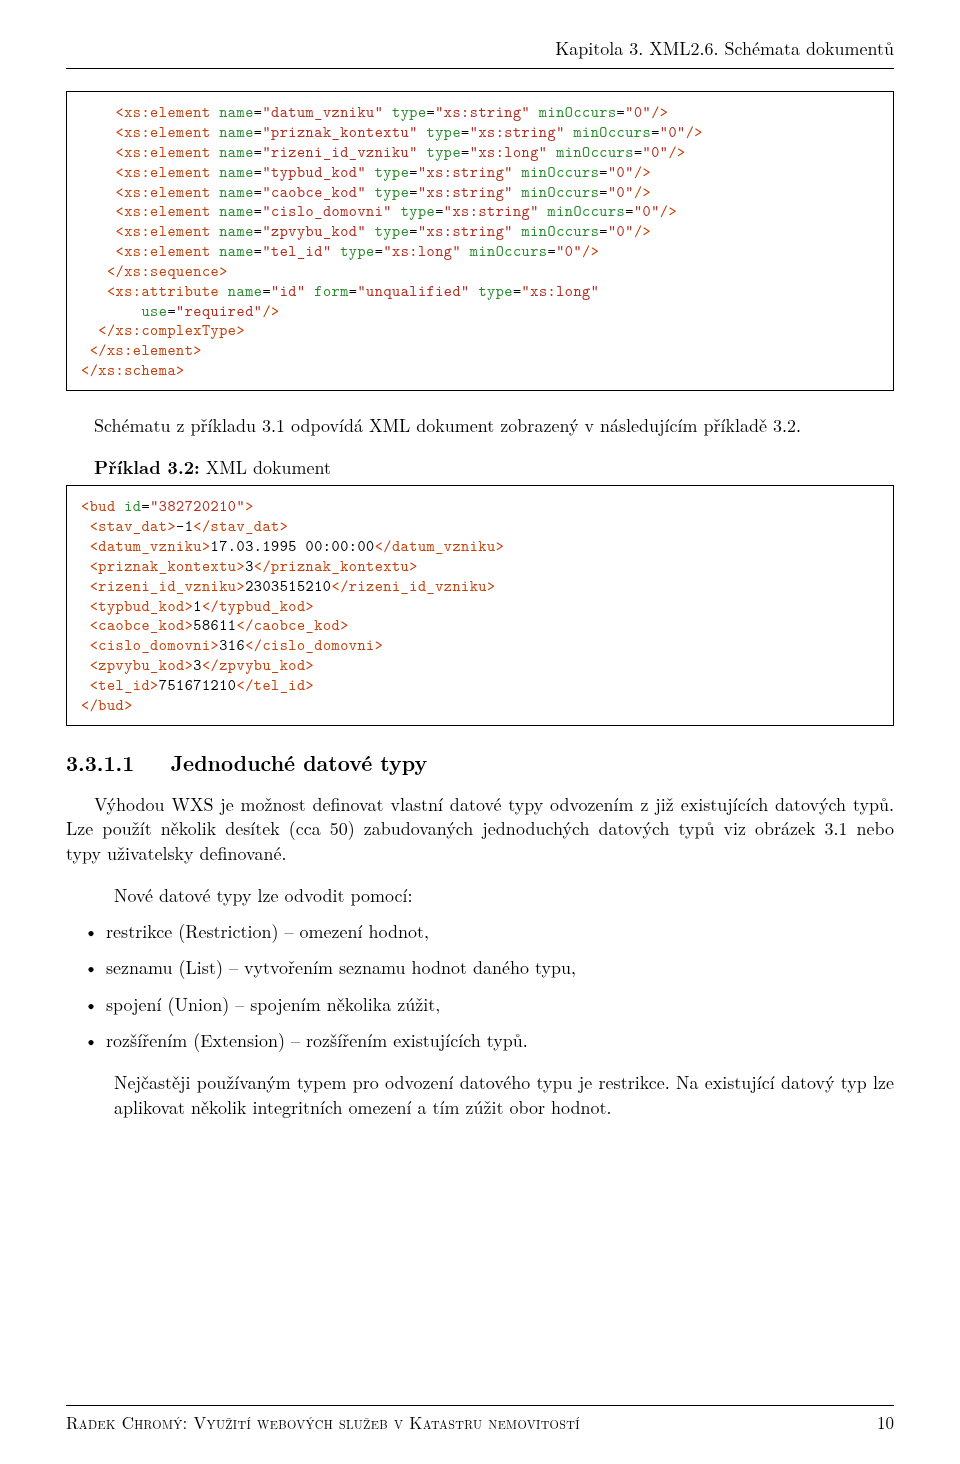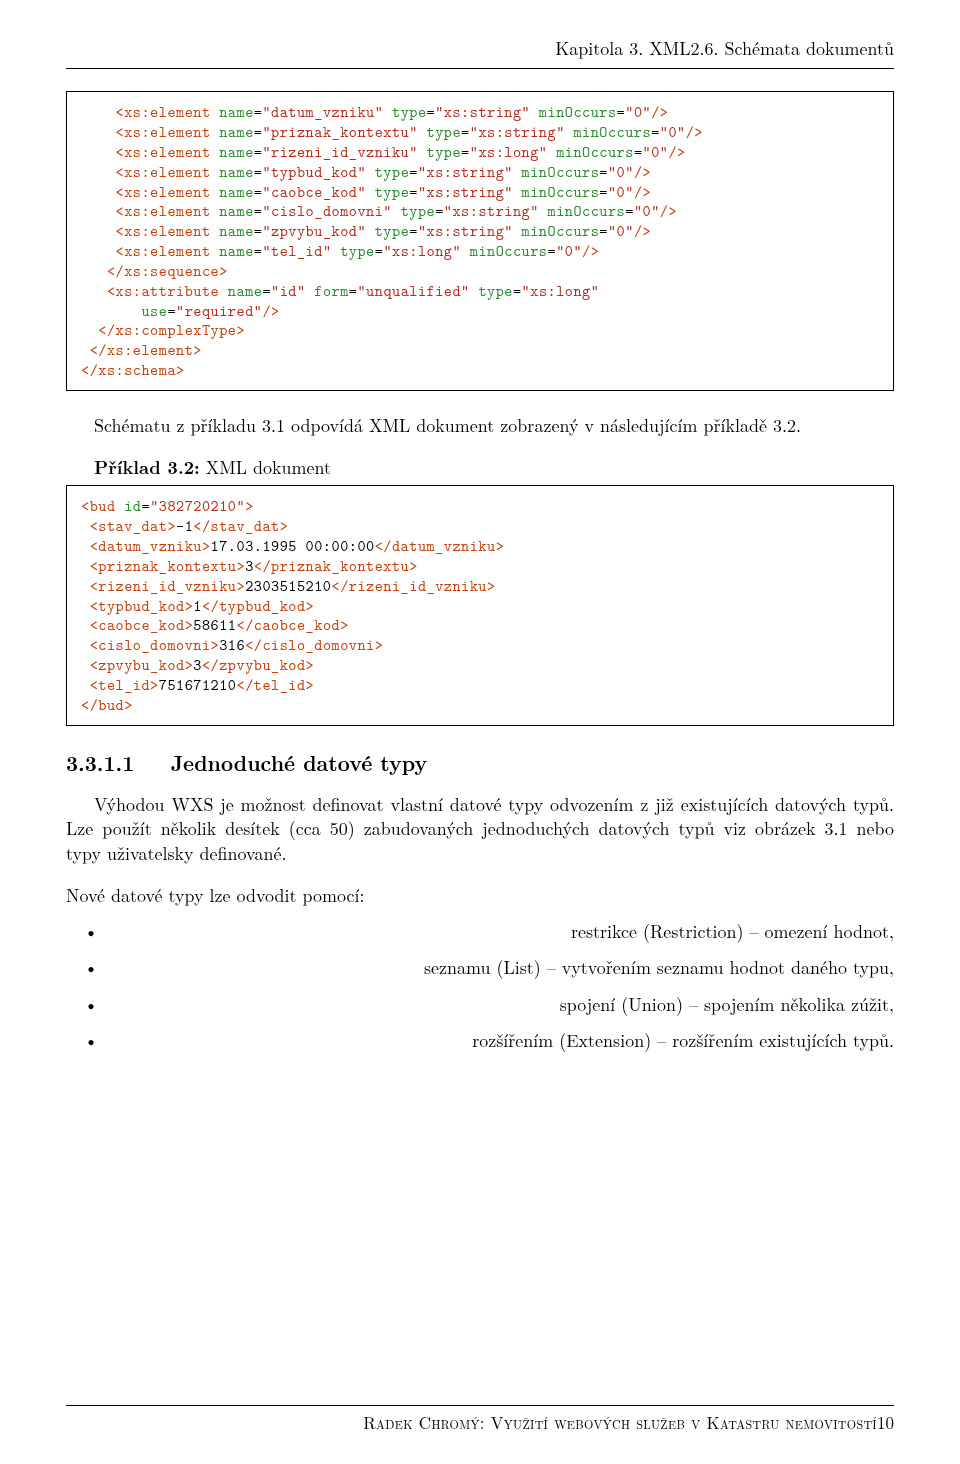--- a/index.html
+++ b/index.html
@@ -43,36 +43,35 @@
   }
   .kw { color: #c2410c; font-weight: normal; }   
   .at { color: #298a2d; margin-top: 24px; }                       
   .st { color: #b22d1f; }                       
   .tx { color: #000; }
   p.body {
     margin: 0 0 18px 0;
     text-align: justify;
     text-indent: 28px;
   }
-  p.noindent { text-indent: 0; }
+  p.noindent { text-indent: 0; margin-left: 48px; }
   .caption {
     margin: 0 0 6px 0;
     font-size: 18px;
   }
   .caption .b { font-weight: bold; margin-left: 28px; }
   .section-h {
     font-weight: bold;
     font-size: 21px;
     margin: 18px 0 16px 0;
   }
   ul.bullets {
     list-style: none;
     padding: 0;
     margin: 0 0 18px 0;
-    text-align: right;
   }
   ul.bullets li {
     position: relative;
     padding-left: 40px;
     margin: 12px 0;
   }
   ul.bullets li::before {
     content: "•";
     position: absolute;
     left: 18px;
@@ -84,21 +83,21 @@
     margin: 0;
     position: absolute;
     left: 66px; right: 66px;
     bottom: 58px;
   }
   .running-foot {
     position: absolute;
     left: 66px; right: 66px;
     bottom: 30px;
     display: flex;
-    justify-content: flex-end;
+    justify-content: space-between;
     font-size: 17px;
     margin-top: 48px;
   }
   .sc { font-variant: small-caps; letter-spacing: 0.3px; }
 </style>
 </head>
 <body>
 
 <div class="page">
 
@@ -149,20 +148,21 @@
 
   <p class="body noindent" style="margin-bottom:6px;">Nové datové typy lze odvodit pomocí:</p>
 
   <ul class="bullets">
     <li>restrikce (Restriction) – omezení hodnot,</li>
     <li>seznamu (List) – vytvořením seznamu hodnot daného typu,</li>
     <li>spojení (Union) – spojením několika zúžit,</li>
     <li>rozšířením (Extension) – rozšířením existujících typů.</li>
   </ul>
 
+  <p class="body noindent">Nejčastěji používaným typem pro odvození datového typu je restrikce. Na existující datový typ lze aplikovat několik integritních omezení a tím zúžit obor hodnot.</p>
 
   <hr class="footer-rule">
   <div class="running-foot">
     <span class="sc">Radek Chromý: Využití webových služeb v Katastru nemovitostí</span>
     <span>10</span>
   </div>
 
 </div>
 
 </body></html>

